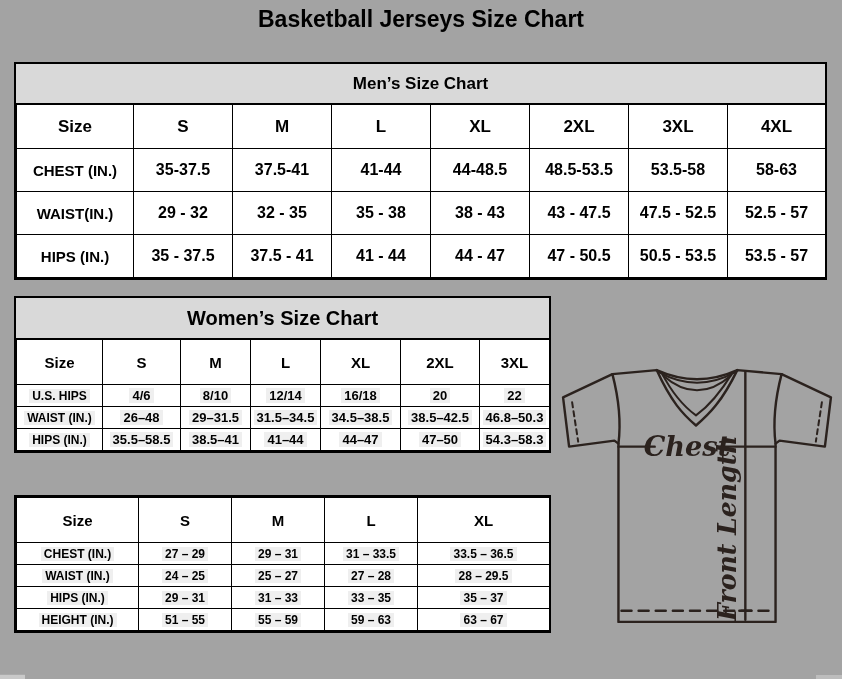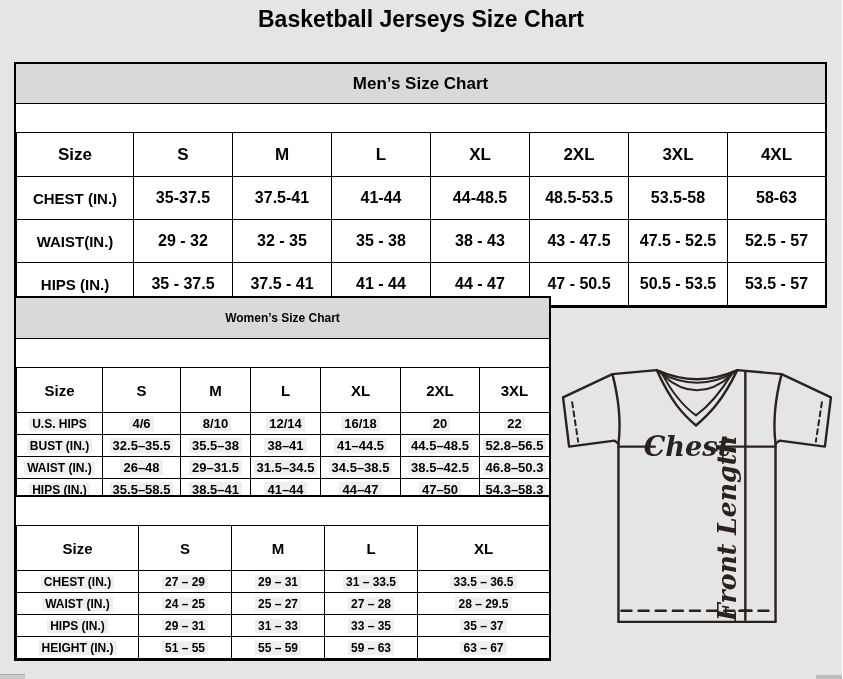--- a/index.html
+++ b/index.html
@@ -1,42 +1,42 @@
 <!DOCTYPE html>
 <html><head>
 <meta charset="utf-8">
 <style>
   html,body { margin:0; padding:0; background:#ffffff; }
   .page {
-    position:relative; width:842px; height:679px; background:#e5e5e5;
+    position:relative; width:842px; height:679px; background:#a3a3a3;
     font-family:"Liberation Sans", sans-serif; overflow:hidden; color:#000;
   }
   .page-title {
     position:absolute; top:6px; left:0; width:100%;
     text-align:center; font-size:23px; font-weight:bold;
   }
   .tbl { position:absolute; border:2px solid #000; background:#fff; box-sizing:border-box; }
   .tbl-title {
     background:#d9d9d9; border-bottom:1px solid #000;
     display:flex; align-items:center; justify-content:center; font-weight:bold;
   }
-  .tbl table { border-collapse:collapse; table-layout:fixed; width:100%;margin-top:28px; }
+  .tbl table { border-collapse:collapse; table-layout:fixed; width:100%; }
   .tbl td {
     border:1px solid #000; text-align:center; vertical-align:middle;
     font-weight:bold; padding:0; overflow:hidden; white-space:nowrap;
   }
   
   .mens { left:14px; top:62px; width:813px; }
   .mens .tbl-title { height:39px; font-size:17px; }
   .mens td { height:42px; font-size:16px; }
   .mens tr.hdr td { height:43px; font-size:17px; }
   .mens td.rowlabel { font-size:15px; }
   
   .womens { left:14px; top:296px; width:537px; }
-  .womens .tbl-title { height:40px; font-size:12px; }
+  .womens .tbl-title { height:40px; font-size:20px; }
   .womens tr.hdr td { height:44px; font-size:15px; }
   .womens td { height:21px; font-size:13px; }
   .womens td.rowlabel { font-size:12px; }
   
   .youth { left:14px; top:495px; width:537px; }
   .youth .tbl-title { height:38px; font-size:16px; }
   .youth tr.hdr td { height:44px; font-size:15px; }
   .youth td { height:21px; font-size:12px; }
   .youth td.rowlabel { font-size:12px; }
   .hl { background:#efefef; padding:0 3px; }
@@ -140,29 +140,20 @@
           <tr>
             <td class="rowlabel"><span class="hl">U.S. HIPS</span></td>
             <td><span class="hl">4/6</span></td>
             <td><span class="hl">8/10</span></td>
             <td><span class="hl">12/14</span></td>
             <td><span class="hl">16/18</span></td>
             <td><span class="hl">20</span></td>
             <td><span class="hl">22</span></td>
           </tr>
           <tr>
-            <td class="rowlabel"><span class="hl">BUST (IN.)</span></td>
-            <td><span class="hl">32.5–35.5</span></td>
-            <td><span class="hl">35.5–38</span></td>
-            <td><span class="hl">38–41</span></td>
-            <td><span class="hl">41–44.5</span></td>
-            <td><span class="hl">44.5–48.5</span></td>
-            <td><span class="hl">52.8–56.5</span></td>
-          </tr>
-          <tr>
             <td class="rowlabel"><span class="hl">WAIST (IN.)</span></td>
             <td><span class="hl">26–48</span></td>
             <td><span class="hl">29–31.5</span></td>
             <td><span class="hl">31.5–34.5</span></td>
             <td><span class="hl">34.5–38.5</span></td>
             <td><span class="hl">38.5–42.5</span></td>
             <td><span class="hl">46.8–50.3</span></td>
           </tr>
           <tr>
             <td class="rowlabel"><span class="hl">HIPS (IN.)</span></td>

